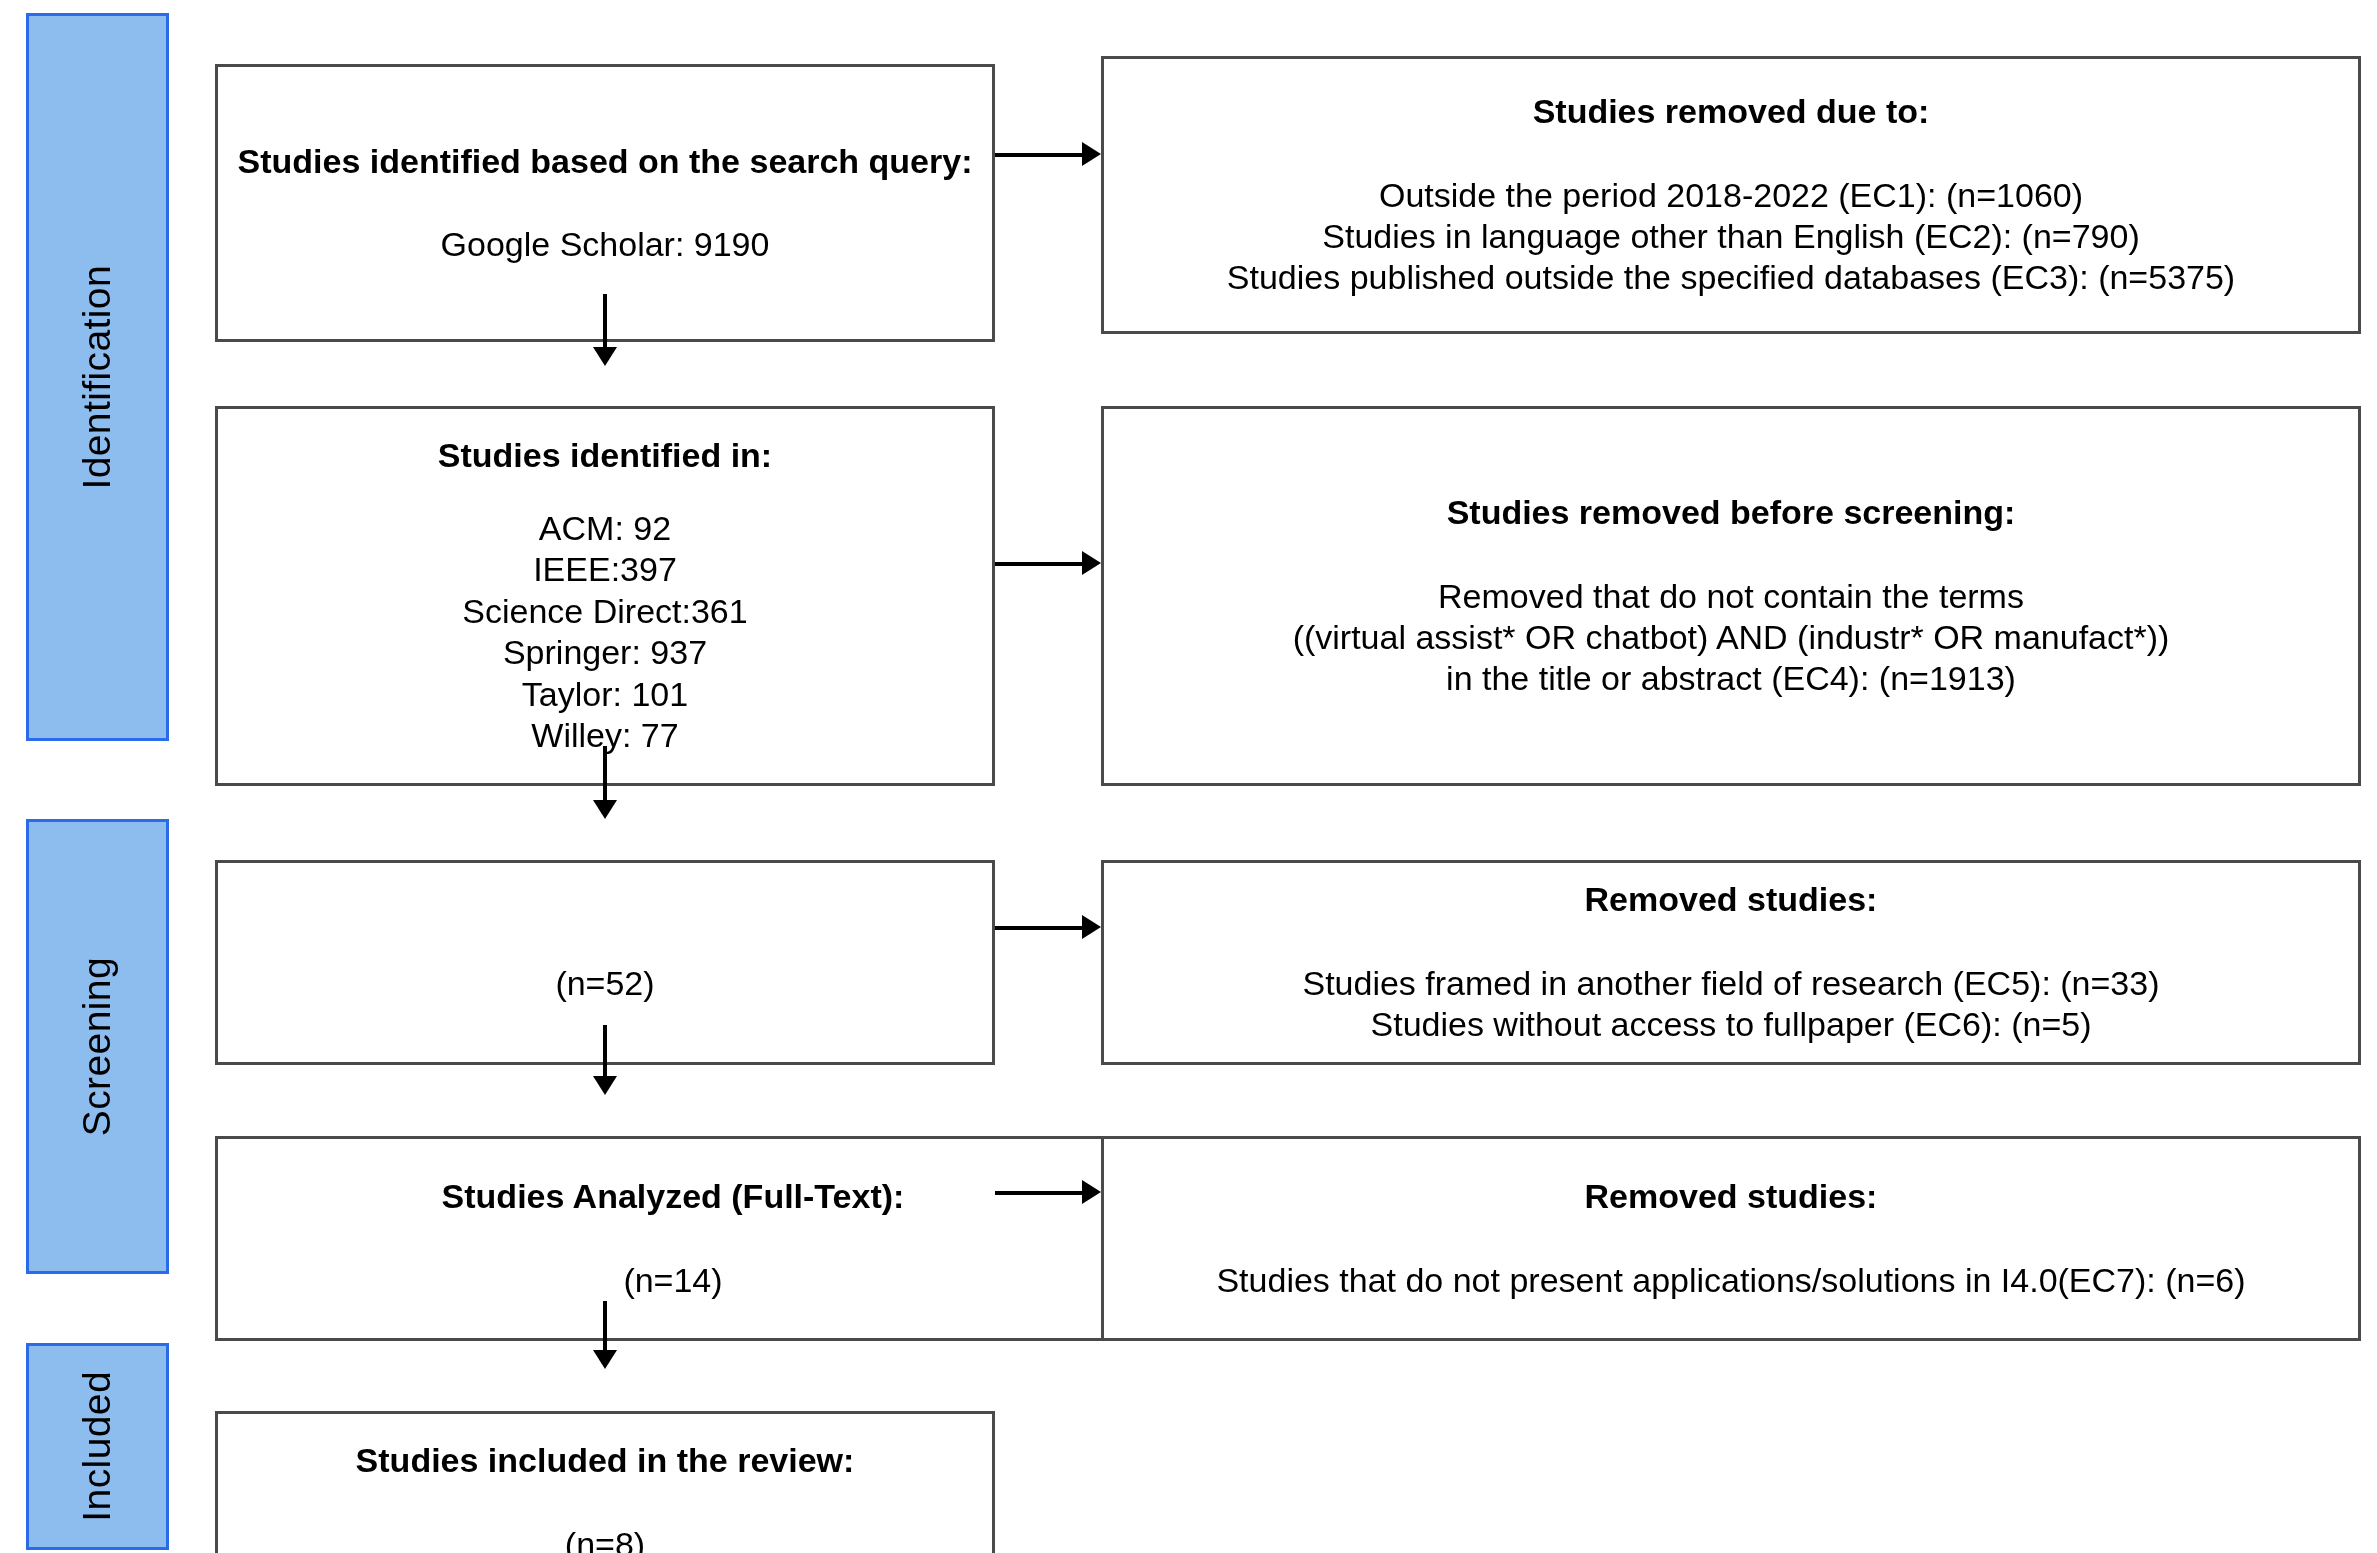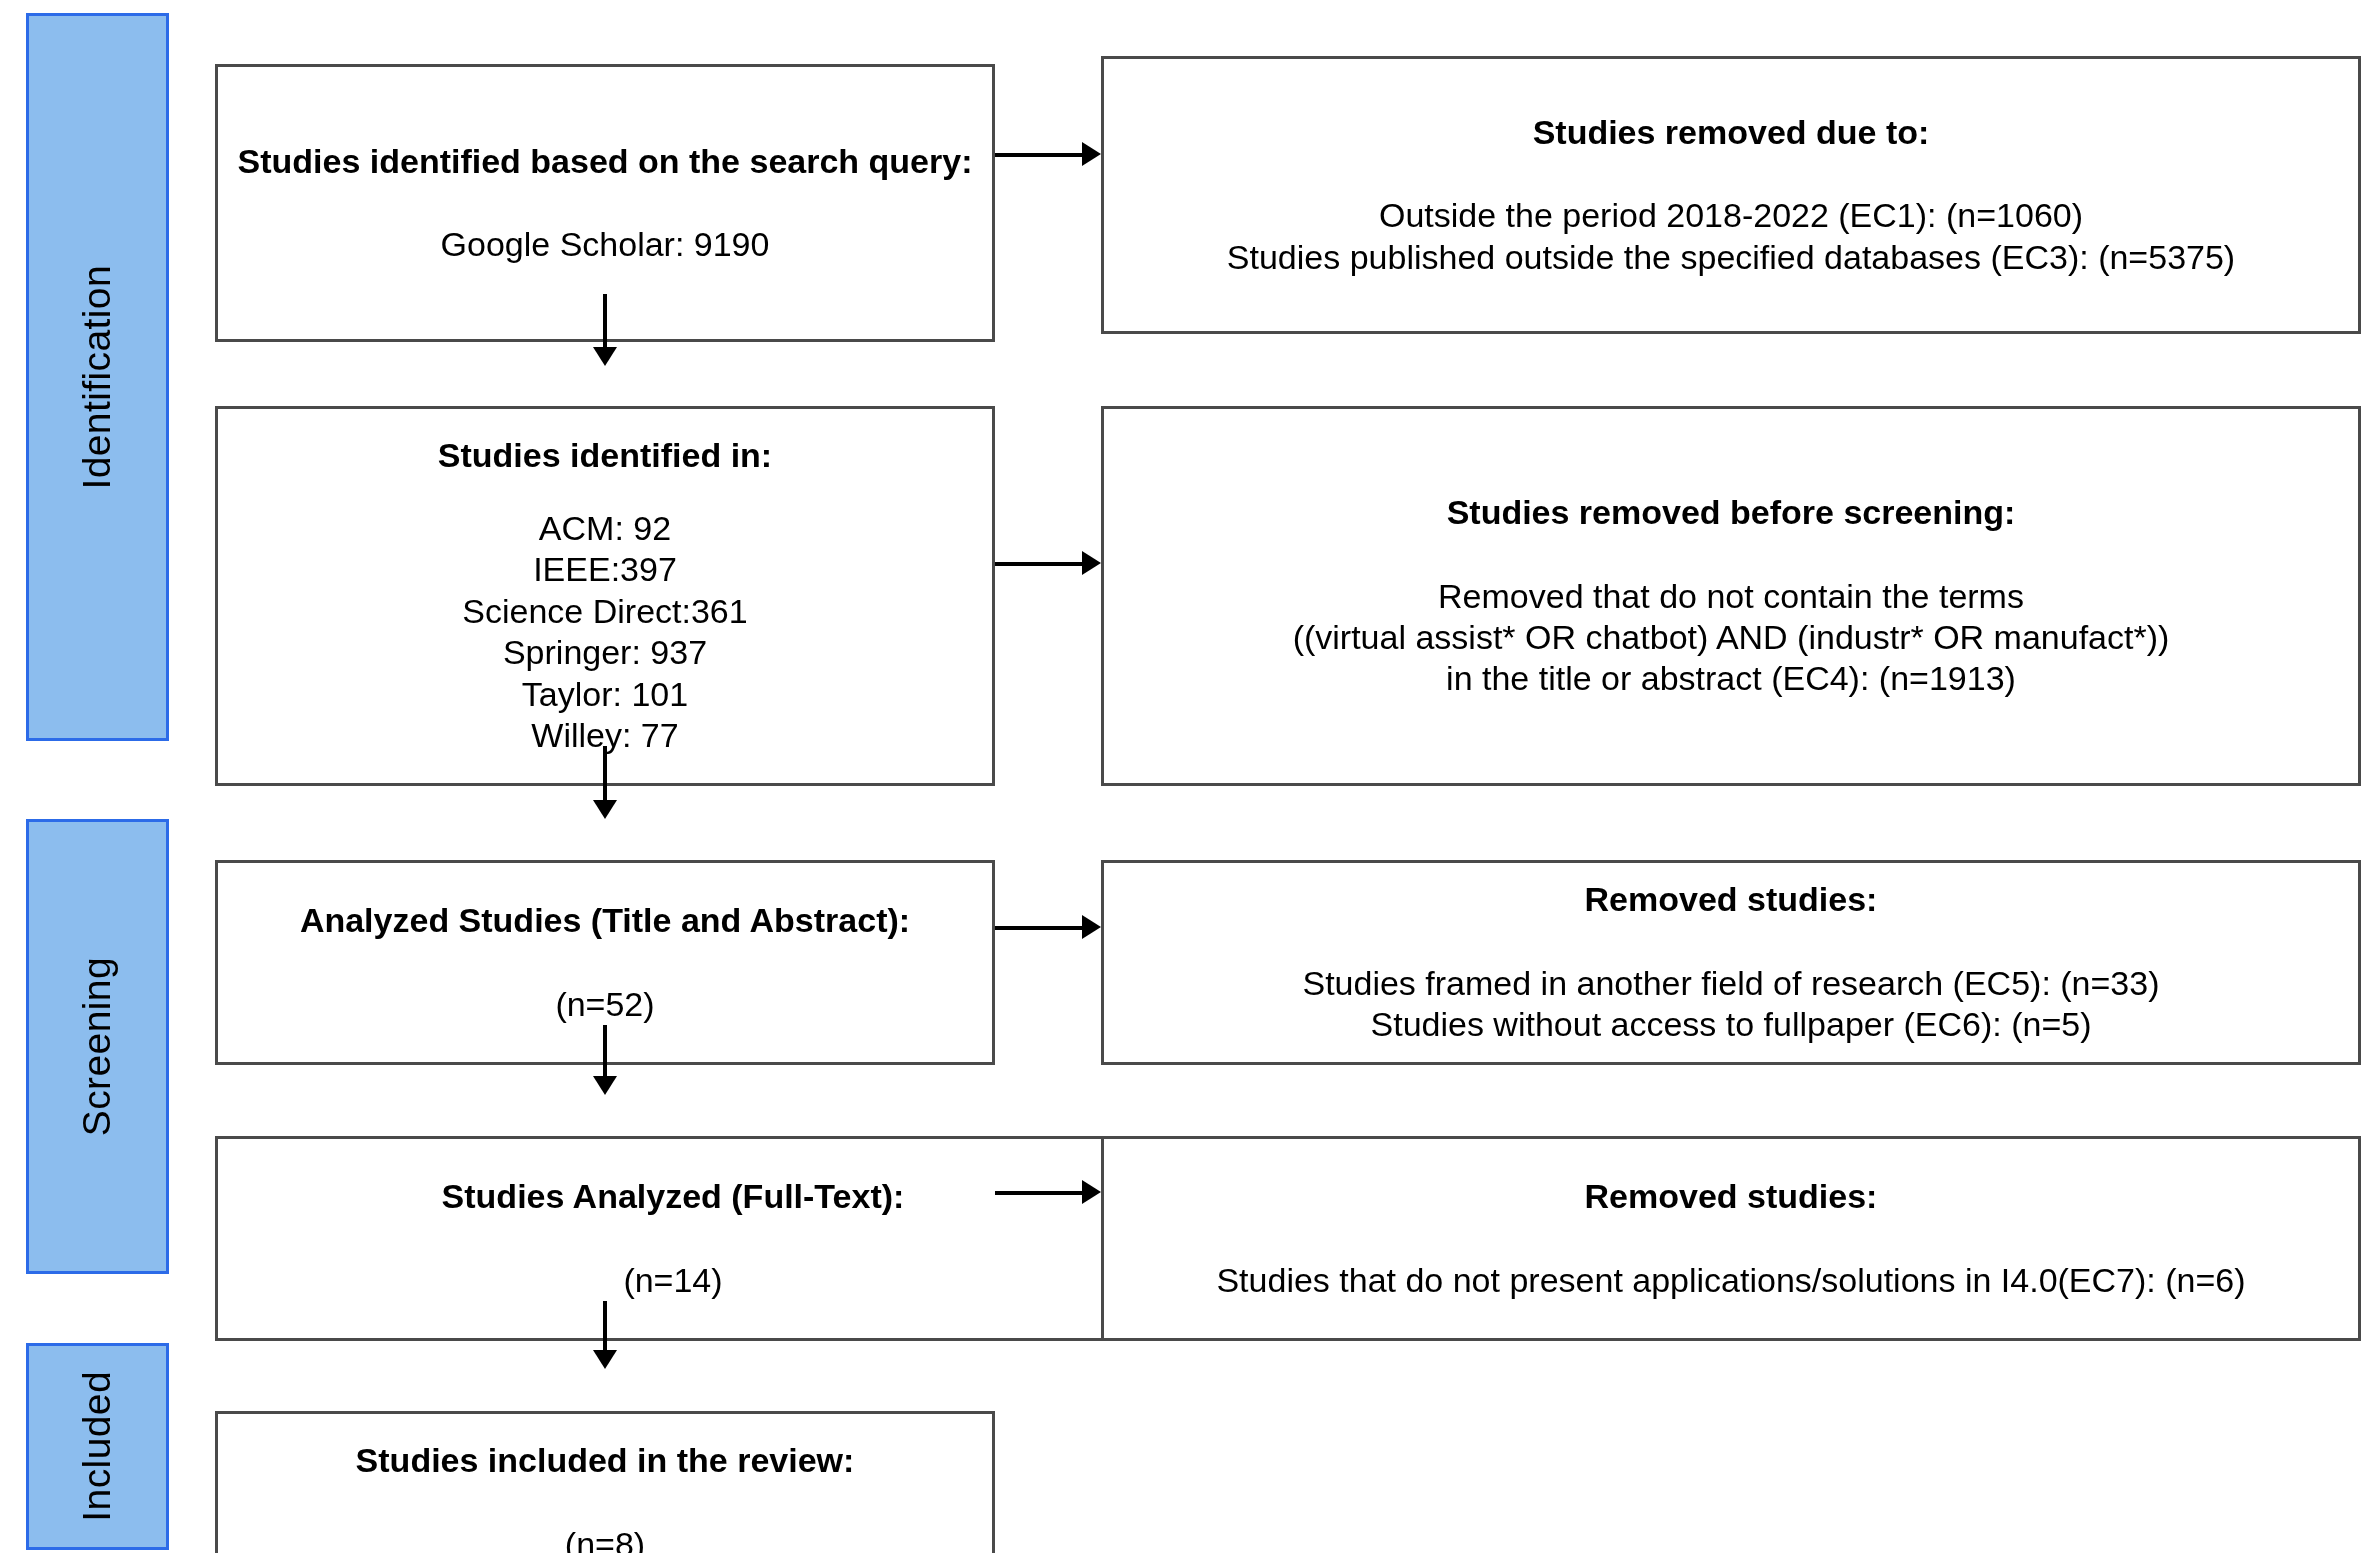--- a/index.html
+++ b/index.html
@@ -109,20 +109,21 @@
   <div class="flow-box" style="left:215px; top:24px; width:780px; height:278px;">
     <div class="box-title">Studies identified based on the search query:</div>
     <div class="gap-md"></div>
     <div class="box-body">Google Scholar: 9190</div>
   </div>
 
   <div class="flow-box" style="left:1101px; top:16px; width:1260px; height:278px;">
     <div class="box-title">Studies removed due to:</div>
     <div class="gap-md"></div>
     <div class="box-body line">Outside the period 2018-2022 (EC1): (n=1060)</div>
+    <div class="box-body line">Studies in language other than English (EC2): (n=790)</div>
     <div class="box-body line">Studies published outside the specified databases (EC3): (n=5375)</div>
   </div>
 
   <div class="conn conn-h" style="left:995px; top:153px; width:88px;"></div>
   <div class="arrowhead arrow-right" style="left:1082px; top:142px;"></div>
 
   <div class="conn conn-v" style="left:603px; top:294px; width:3.6px; height:54px;"></div>
   <div class="arrowhead arrow-down" style="left:593px; top:347px;"></div>
 
   <div class="flow-box" style="left:215px; top:366px; width:780px; height:380px;">
@@ -144,21 +145,20 @@
     <div class="box-body line">in the title or abstract (EC4): (n=1913)</div>
   </div>
 
   <div class="conn conn-h" style="left:995px; top:562px; width:88px;"></div>
   <div class="arrowhead arrow-right" style="left:1082px; top:551px;"></div>
 
   <div class="conn conn-v" style="left:603px; top:746px; width:3.6px; height:55px;"></div>
   <div class="arrowhead arrow-down" style="left:593px; top:800px;"></div>
 
   <div class="flow-box" style="left:215px; top:820px; width:780px; height:205px;">
-    <div class="box-title">Analyzed Studies (Title and Abstract):</div>
     <div class="gap-md"></div>
     <div class="box-body">(n=52)</div>
   </div>
 
   <div class="flow-box" style="left:1101px; top:820px; width:1260px; height:205px;">
     <div class="box-title">Removed studies:</div>
     <div class="gap-md"></div>
     <div class="box-body line">Studies framed in another field of research (EC5): (n=33)</div>
     <div class="box-body line">Studies without access to fullpaper (EC6): (n=5)</div>
   </div>

